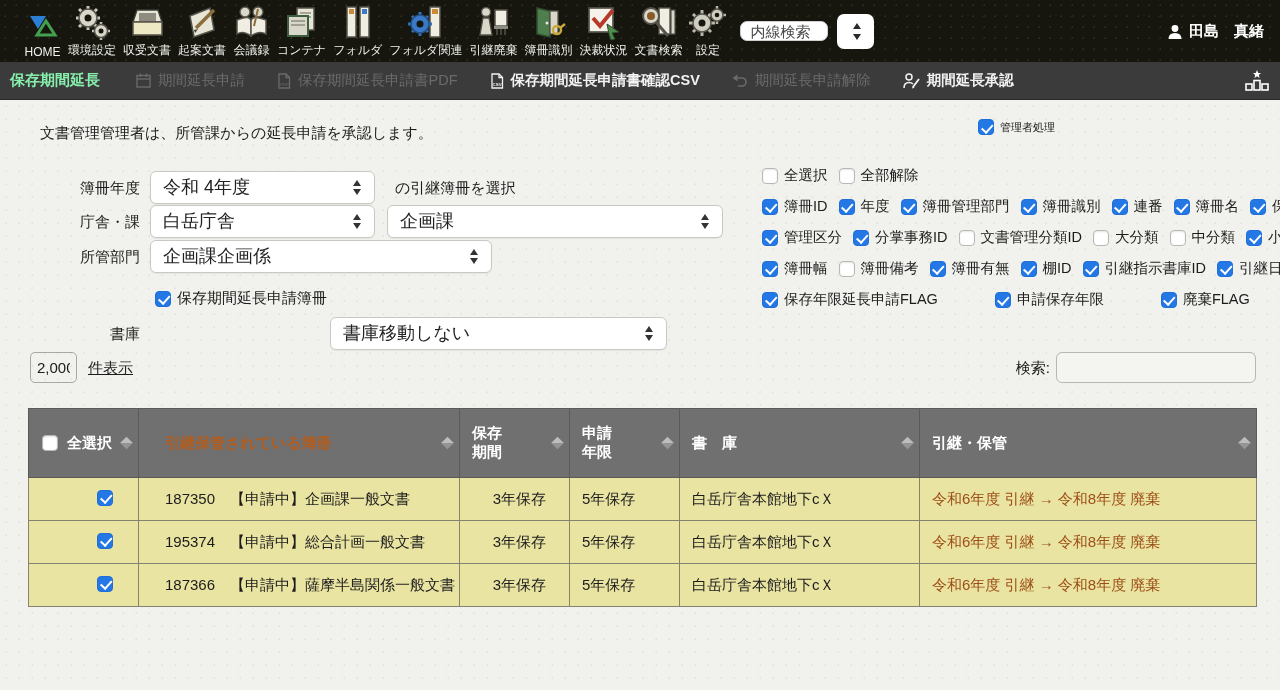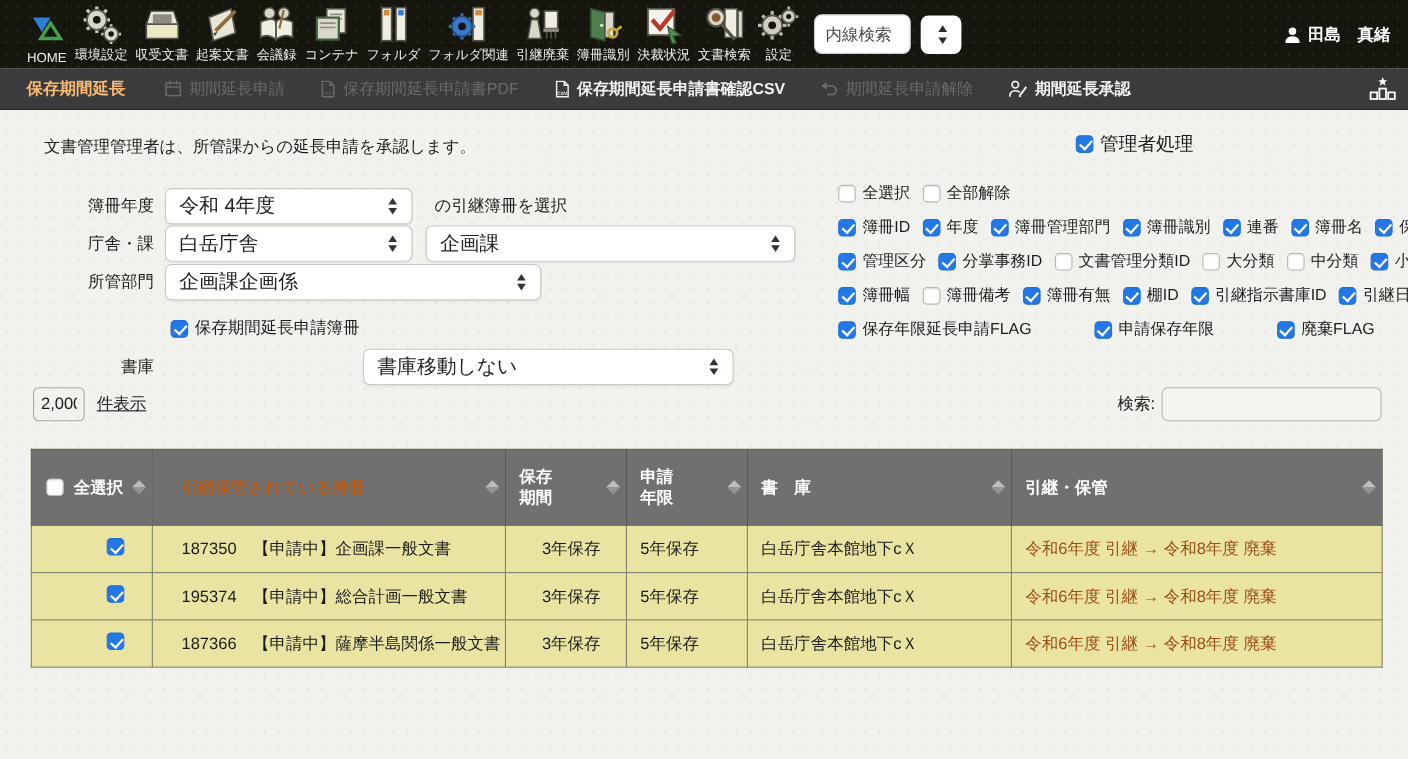--- a/index.html
+++ b/index.html
@@ -10,38 +10,38 @@
   
   .topbar { position:absolute; left:0; top:0; width:1280px; height:62px;
     background-color:#16160f;
     background-image:radial-gradient(#2b2b20 1px, transparent 1px);
     background-size:11px 11px;
     display:flex; align-items:center; }
   .nav-items { display:flex; align-items:flex-end; margin-left:24px; gap:7px; }
   .nav-item { display:flex; flex-direction:column; align-items:center; gap:1px; cursor:pointer; }
   .nav-item svg { width:37px; height:37px; display:block; }
   .nav-label { font-size:12px; color:#f0f0ec; white-space:nowrap; }
-  .ext-input { margin-left:14px; width:88px; height:36px; background:#fff;
+  .ext-input { margin-left:14px; width:88px; height:20px; background:#fff;
     border:1px solid #d0d0d0; border-radius:7px; font-size:15px; color:#4a4a4a;
     padding:0 9px; }
   .ext-input::placeholder { color:#4a4a4a; opacity:1; }
   .top-select { margin-left:9px; width:37px; height:35px; background:#fff;
     border-radius:7px; position:relative; cursor:pointer; }
   .top-select::before, .top-select::after, .sel::before, .sel::after {
     content:""; position:absolute; right:13px; border-left:4.5px solid transparent;
     border-right:4.5px solid transparent; }
   .top-select::before { top:9px; border-bottom:6px solid #2a2a2a; }
   .top-select::after  { bottom:9px; border-top:6px solid #2a2a2a; }
   .user { position:absolute; right:16px; top:22px; display:flex; align-items:center;
     gap:6px; color:#fff; font-size:15px; font-weight:bold; }
 
   
   .menubar { position:absolute; left:0; top:62px; width:1280px; height:38px;
     background:#3b3b3b; display:flex; align-items:center; border-bottom:1px solid #2a2a2a; }
-  .page-title { color:#fdba74; font-size:15px; font-weight:bold; margin:0 36px 0 24px; }
+  .page-title { color:#86efac; font-size:15px; font-weight:bold; margin:0 36px 0 10px; }
   .menu-item { display:flex; align-items:center; gap:7px; font-size:14.5px;
     margin-right:32px; white-space:nowrap; }
   .menu-item.enabled { color:#f2f2f2; font-weight:bold; cursor:pointer; }
   .menu-item.disabled { color:#6a6a6a; }
   .menu-item svg { flex:none; }
   .menubar-right { position:absolute; right:10px; top:6px; }
 
   
   .content { position:absolute; left:0; top:100px; width:1280px; height:590px;
     background-color:#f1f1ed;
@@ -361,21 +361,21 @@
 
   <div class="flabel" style="left:30px; top:217px;">書庫</div>
   <div class="sel" style="left:330px; top:217px; width:337px;">書庫移動しない</div>
 
   <input class="count-box" value="2,000" style="">
   <div class="inline-text" style="left:88px; top:251px;text-decoration:underline;">件表示</div>
 
   <div class="cb-row" style="left:978px; top:19px;">
     <label class="cb-item">
       <span class="cb checked"></span>
-      <span style="font-size:17px;">管理者処理</span>
+      <span style="font-size:11px;">管理者処理</span>
     </label>
   </div>
 
   <div class="cb-row" style="left:762px; top:66px;">
 
       <label class="cb-item">
         <span class="cb"></span>
         <span class="cb-label">全選択</span>
       </label>
 

